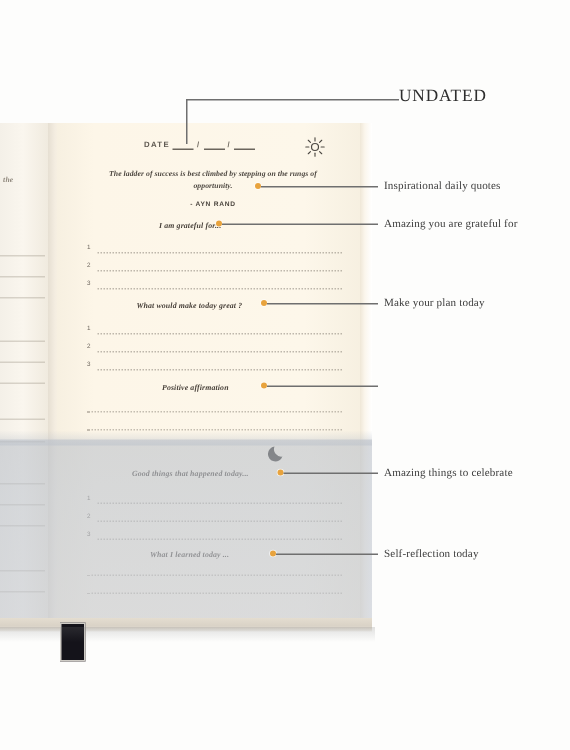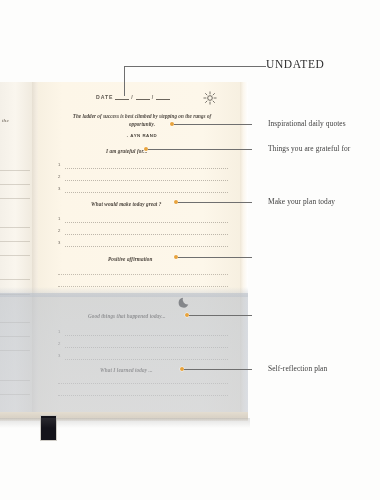--- a/index.html
+++ b/index.html
@@ -121,21 +121,21 @@
   .dot{
     position:absolute;width:4px;height:4px;border-radius:50%;
     background:#e8a33d;box-shadow:0 0 0 .5px rgba(255,255,255,.75);
   }
   .leader{
     position:absolute;height:0;border-top:1px solid #6f6f6f;
   }
   .callout-label{
     position:absolute;
     font-family:"Liberation Serif", serif;
-    font-size:7.4px;color:#3c3c3c;white-space:nowrap;letter-spacing:.1px;margin-left:12px;
+    font-size:7.4px;color:#3c3c3c;white-space:nowrap;letter-spacing:.1px;
   }
 
   
   .undated-label{
     position:absolute;left:266px;top:58px;
     font-family:"Liberation Serif", serif;
     font-size:11.5px;color:#2e2e2e;letter-spacing:.6px;
   }
   .undated-leader{position:absolute;left:252px;top:66px;width:14px;height:0;border-top:1px solid #6f6f6f;}
   .undated-hline{position:absolute;left:124px;top:66px;width:128px;height:0;border-top:1px solid #6f6f6f;}
@@ -264,29 +264,30 @@
   <div class="undated-hline"></div>
   <div class="undated-leader"></div>
   <div class="undated-label">UNDATED</div>
 
   <div class="dot" style="left:170px;top:122px"></div>
   <div class="leader" style="left:174px;top:124px;width:78px"></div>
   <div class="callout-label" style="left:256px;top:119px">Inspirational daily quotes</div>
 
   <div class="dot" style="left:144px;top:147px"></div>
   <div class="leader" style="left:148px;top:149px;width:104px"></div>
-  <div class="callout-label" style="left:256px;top:144px">Things you are grateful for</div>
+  <div class="callout-label" style="left:256px;top:144px">Amazing you are grateful for</div>
 
   <div class="dot" style="left:174px;top:200px"></div>
   <div class="leader" style="left:178px;top:202px;width:74px"></div>
   <div class="callout-label" style="left:256px;top:197px">Make your plan today</div>
 
   <div class="dot" style="left:174px;top:255px"></div>
   <div class="leader" style="left:178px;top:257px;width:74px"></div>
 
   <div class="dot" style="left:185px;top:313px"></div>
   <div class="leader" style="left:189px;top:315px;width:63px"></div>
+  <div class="callout-label" style="left:256px;top:310px">Amazing things to celebrate</div>
 
   <div class="dot" style="left:180px;top:367px"></div>
   <div class="leader" style="left:184px;top:369px;width:68px"></div>
-  <div class="callout-label" style="left:256px;top:364px">Self-reflection plan</div>
+  <div class="callout-label" style="left:256px;top:364px">Self-reflection today</div>
 
 </div>
 
 </body></html>

